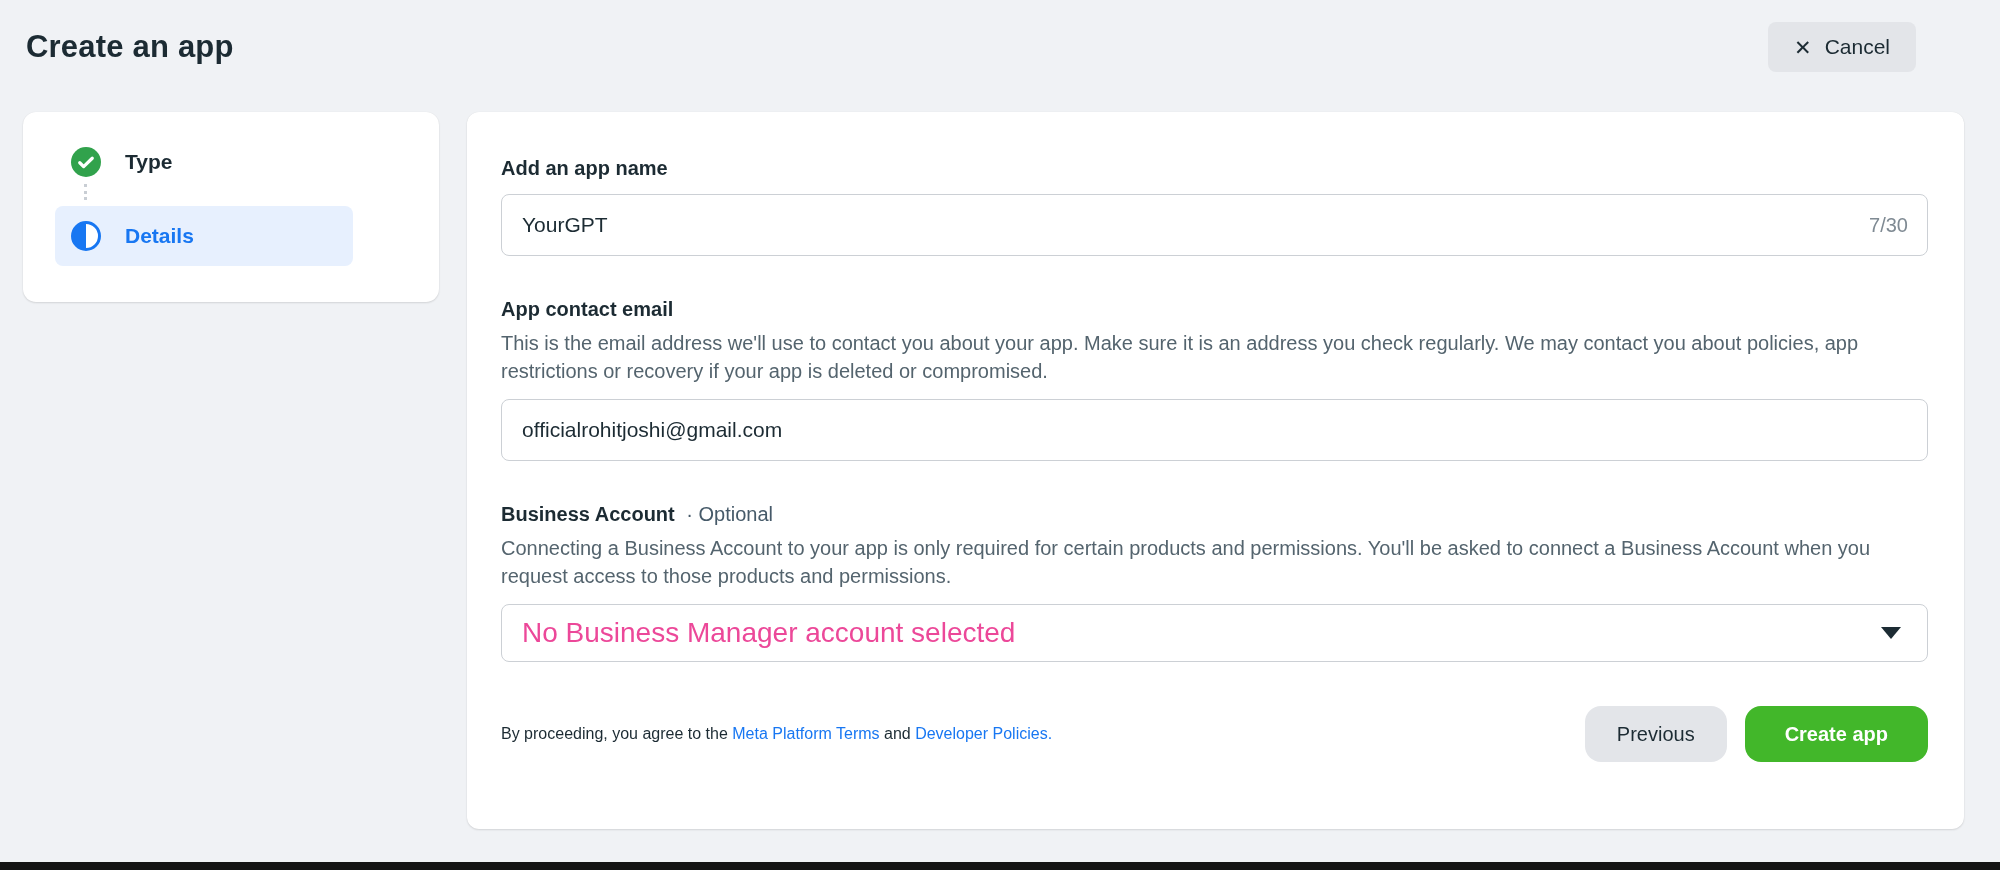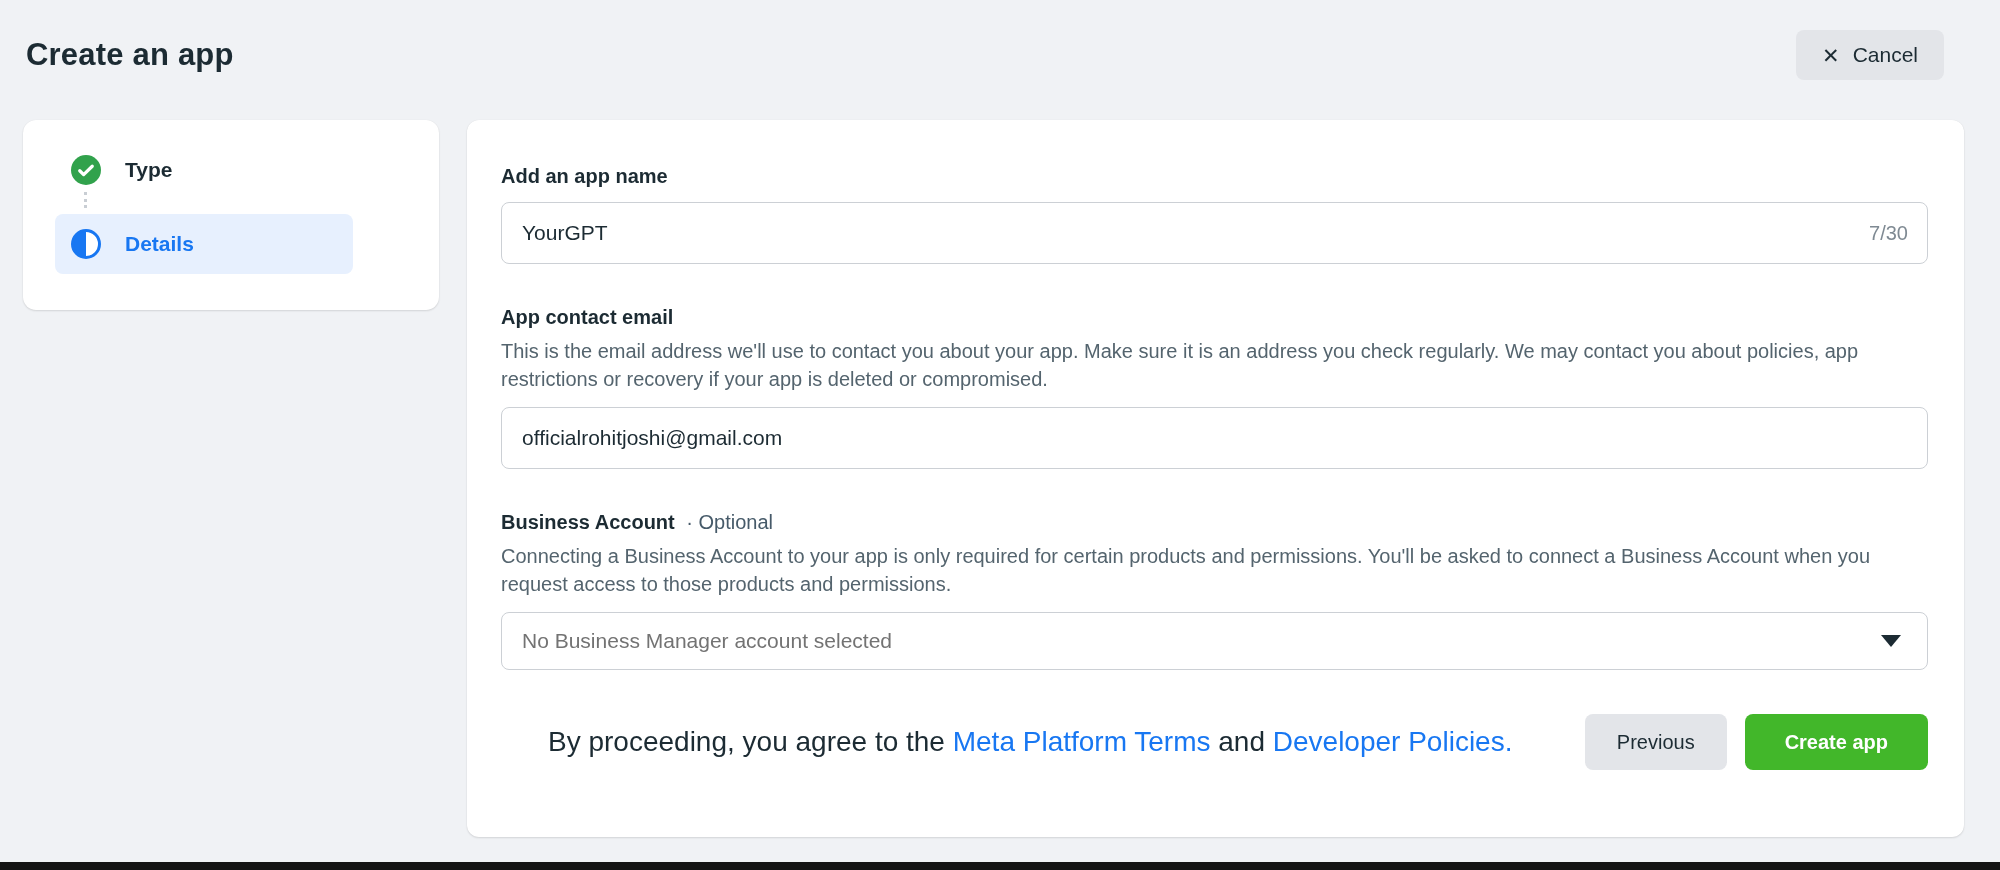--- a/index.html
+++ b/index.html
@@ -12,23 +12,22 @@
     position: relative;
     overflow: hidden;
     color: #1c2b33;
   }
 
   
   .topbar {
     display: flex;
     justify-content: space-between;
     align-items: center;
-    padding: 22px 56px 0 26px;
+    padding: 22px 84px 0 26px;
     height: 72px;
-    margin-top: 8px;
   }
   .page-title {
     font-size: 31px;
     font-weight: 700;
     color: #1c2b33;
     letter-spacing: 0.2px;
   }
   .cancel-btn {
     display: flex;
     align-items: center;
@@ -161,56 +160,55 @@
   }
   .select-box {
     margin-top: 14px;
     height: 58px;
     border: 1px solid #ccd0d5;
     border-radius: 8px;
     display: flex;
     align-items: center;
     justify-content: space-between;
     padding: 0 26px 0 20px;
-    font-size: 21px;
-    color: #737373;
+    font-size: 28px;
+    color: #ec4899;
     background: #fff;
     cursor: pointer;
   }
   .chevron-down {
     width: 0;
     height: 0;
     border-left: 10px solid transparent;
     border-right: 10px solid transparent;
     border-top: 12px solid #1c2b33;
     flex: none;
   }
 
   
   .footer-row {
     margin-top: 44px;
     display: flex;
     align-items: center;
     justify-content: space-between;
   }
   .agreement {
-    font-size: 28px;
-    color: #1c2b33;
-    margin-left: 47px;
+    font-size: 16px;
+    color: #1c2b33;
   }
   .agreement .link {
     color: var(--accent-blue, #1877f2);
     text-decoration: none;
     cursor: pointer;
   }
   .footer-buttons { display: flex; gap: 18px; align-items: center; }
   .btn {
     height: 56px;
     border: none;
-    border-radius: 8px;
+    border-radius: 16px;
     font-size: 20px;
     font-family: inherit;
     cursor: pointer;
   }
   .btn-previous {
     background: #e3e5e9;
     color: #1c2b33;
     padding: 0 32px;
     font-weight: 500;
   }

